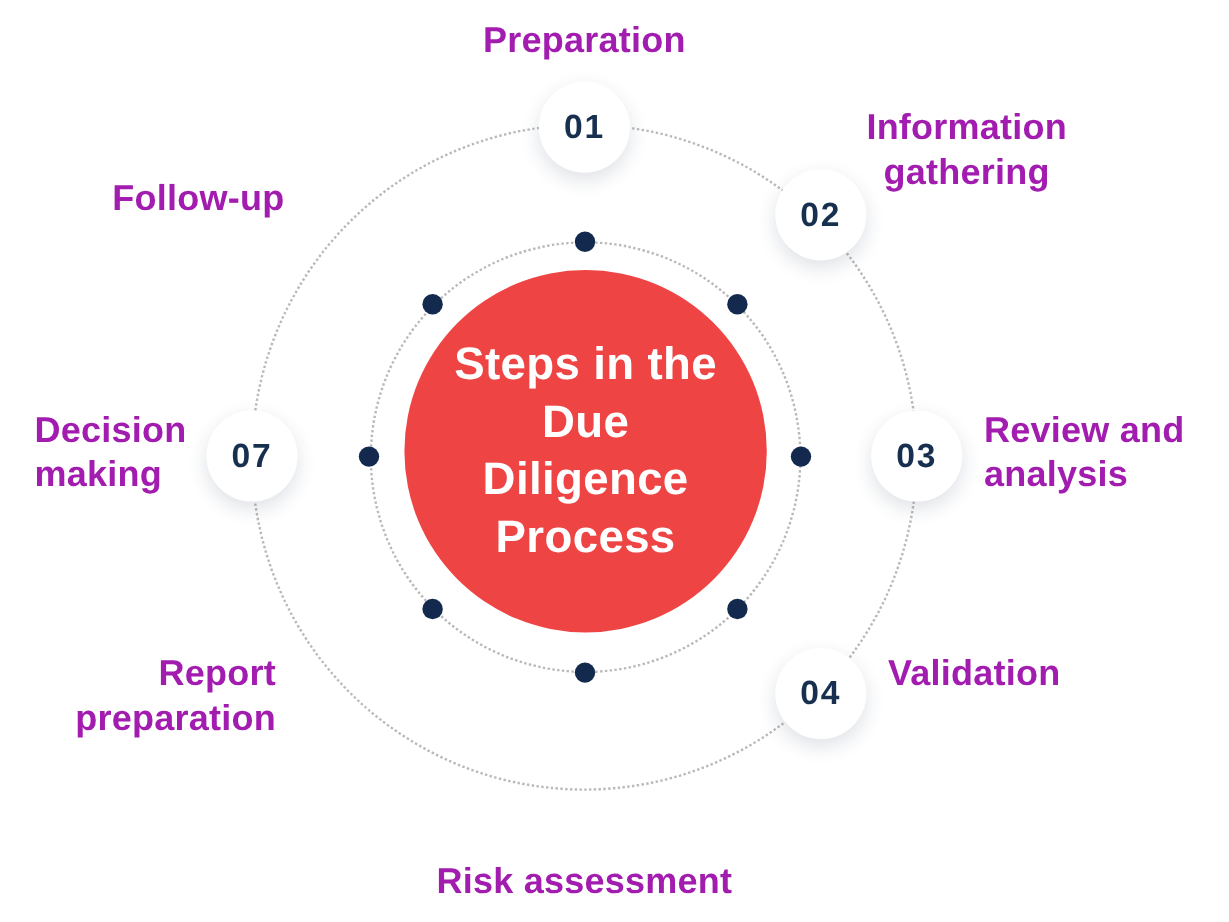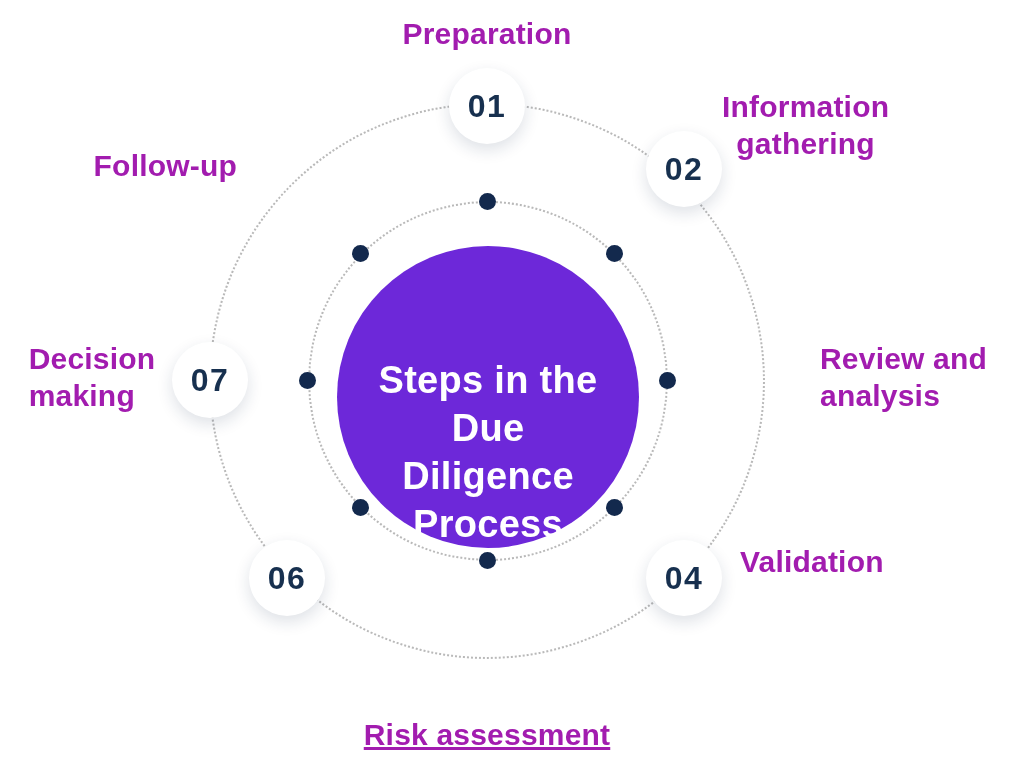--- a/index.html
+++ b/index.html
@@ -6,54 +6,54 @@
   .canvas{
     position:relative;width:1024px;height:768px;background:#ffffff;
     font-family:"Liberation Sans",sans-serif;overflow:hidden;
   }
   
   .ring{position:absolute;border:2px dotted #b9b9b9;border-radius:50%;box-sizing:border-box;z-index:1;}
   .ring.outer{left:209px;top:103px;width:556px;height:556px;}
   .ring.inner{left:308px;top:201px;width:360px;height:360px;}
   
   .center-circle{
-    position:absolute;left:337px;top:246px;width:302px;height:302px;border-radius:50%;
-    background:#6d28d9;z-index:2;display:flex;align-items:flex-end;justify-content:center;
+    position:absolute;left:337px;top:225px;width:302px;height:302px;border-radius:50%;
+    background:#ef4444;z-index:2;display:flex;align-items:center;justify-content:center;
   }
   .center-title{
     color:#ffffff;font-weight:800;font-size:38px;line-height:48px;text-align:center;
     white-space:pre-line;letter-spacing:.3px;
   }
   
   .dot{position:absolute;width:17px;height:17px;border-radius:50%;background:#13294d;z-index:3;}
   .dot.d1{left:479px;top:193px;}  .dot.d2{left:606px;top:245px;}
   .dot.d3{left:659px;top:372px;}  .dot.d4{left:606px;top:499px;}
   .dot.d5{left:479px;top:552px;}  .dot.d6{left:352px;top:499px;}
   .dot.d7{left:299px;top:372px;}  .dot.d8{left:352px;top:245px;}
   
   .badge{
     position:absolute;width:76px;height:76px;border-radius:50%;background:#ffffff;z-index:4;
     display:flex;align-items:center;justify-content:center;
     box-shadow:0 6px 16px rgba(19,41,77,.14);
-    color:#17304f;font-size:32px;font-weight:600;letter-spacing:1.5px;
+    color:#17304f;font-size:28px;font-weight:600;letter-spacing:1.5px;
   }
-  .badge.b1{left:449px;top:68px;}   .badge.b2{left:646px;top:131px;}
+  .badge.b1{left:449px;top:68px;}   .badge.b2{left:646px;top:141px;}
   .badge.b3{left:726px;top:342px;}  .badge.b4{left:646px;top:540px;text-align:center;}
   .badge.b5{left:449px;top:623px;}  .badge.b6{left:249px;top:540px;}
   .badge.b7{left:172px;top:342px;}  .badge.b8{left:254px;top:145px;}
   
   .label{
     position:absolute;color:#a21caf;font-weight:800;font-size:30px;line-height:37px;
     white-space:pre-line;z-index:5;letter-spacing:.2px;
   }
   .label.l1{left:487px;top:15px;transform:translateX(-50%);text-align:center;}
   .label.l2{left:722px;top:88px;text-align:center;}
   .label.l3{left:820px;top:340px;text-align:left;}
   .label.l4{left:740px;top:543px;text-align:center;}
-  .label.l5{left:487px;top:716px;transform:translateX(-50%);text-align:center;text-decoration:underline;}
+  .label.l5{left:487px;top:716px;transform:translateX(-50%);text-align:center;}
   .label.l6{right:794px;top:543px;text-align:right;}
   .label.l7{left:92px;top:340px;transform:translateX(-50%);}
   .label.l8{right:787px;top:147px;text-align:right;}
 </style>
 </head>
 <body>
 
 <div class="canvas">
 
   <div class="ring outer"></div>
@@ -70,28 +70,30 @@
   <span class="dot d2"></span>
   <span class="dot d3"></span>
   <span class="dot d4"></span>
   <span class="dot d5"></span>
   <span class="dot d6"></span>
   <span class="dot d7"></span>
   <span class="dot d8"></span>
 
   <div class="badge b1">01</div>
   <div class="badge b2">02</div>
+  <div class="badge b3">03</div>
   <div class="badge b4">04</div>
-  <div class="badge b6">06</div>
   <div class="badge b7">07</div>
 
   <div class="label l1">Preparation</div>
   <div class="label l2">Information
 gathering</div>
   <div class="label l3">Review and
 analysis</div>
   <div class="label l4">Validation</div>
   <div class="label l5">Risk assessment</div>
+  <div class="label l6">Report
+preparation</div>
   <div class="label l7">Decision
 making</div>
   <div class="label l8">Follow-up</div>
 
 </div>
 
 </body></html>

